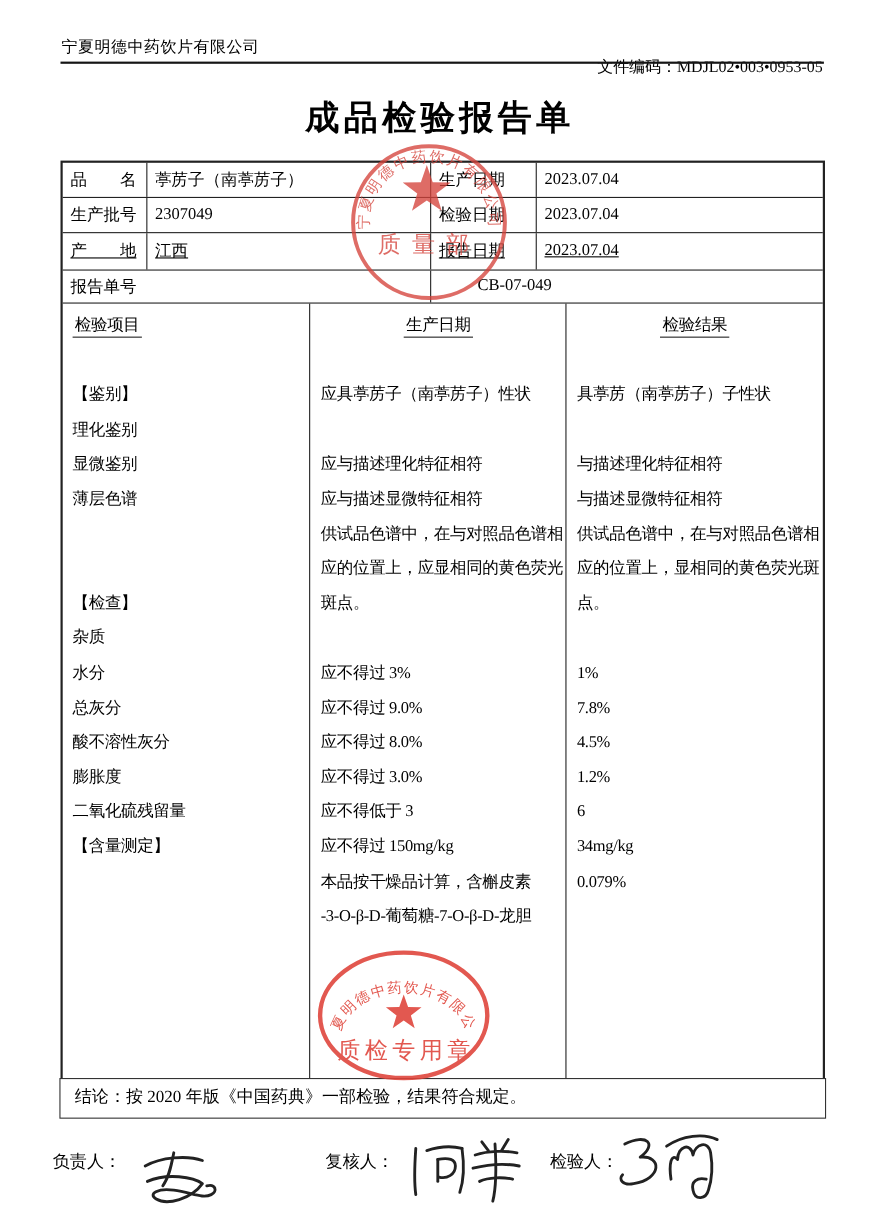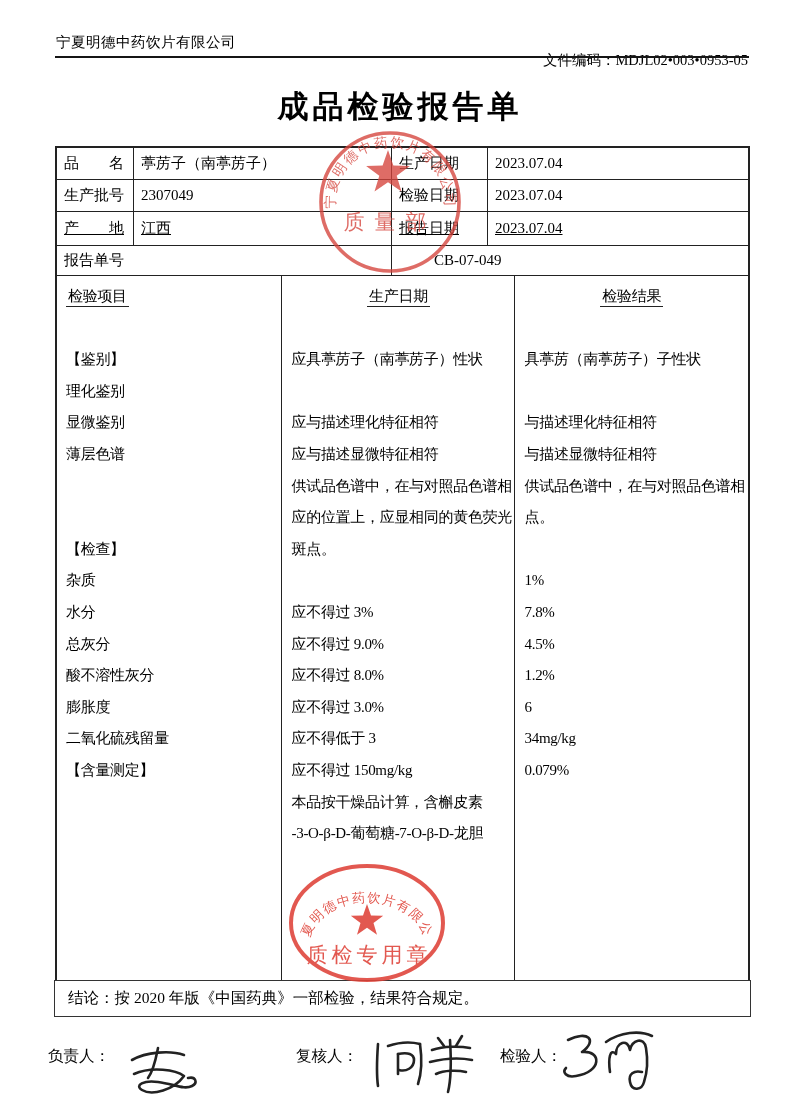--- a/index.html
+++ b/index.html
@@ -136,20 +136,21 @@
       </div>
 
       <div class="mcol mc3">
         <div class="ln center"><span class="u">检验结果</span></div>
         <div class="ln"></div>
         <div class="ln">具葶苈（南葶苈子）子性状</div>
         <div class="ln"></div>
         <div class="ln">与描述理化特征相符</div>
         <div class="ln">与描述显微特征相符</div>
         <div class="ln">供试品色谱中，在与对照品色谱相</div>
+        <div class="ln">应的位置上，显相同的黄色荧光斑</div>
         <div class="ln">点。</div>
         <div class="ln"></div>
         <div class="ln">1%</div>
         <div class="ln">7.8%</div>
         <div class="ln">4.5%</div>
         <div class="ln">1.2%</div>
         <div class="ln">6</div>
         <div class="ln">34mg/kg</div>
         <div class="ln">0.079%</div>
         <div class="ln"></div>

